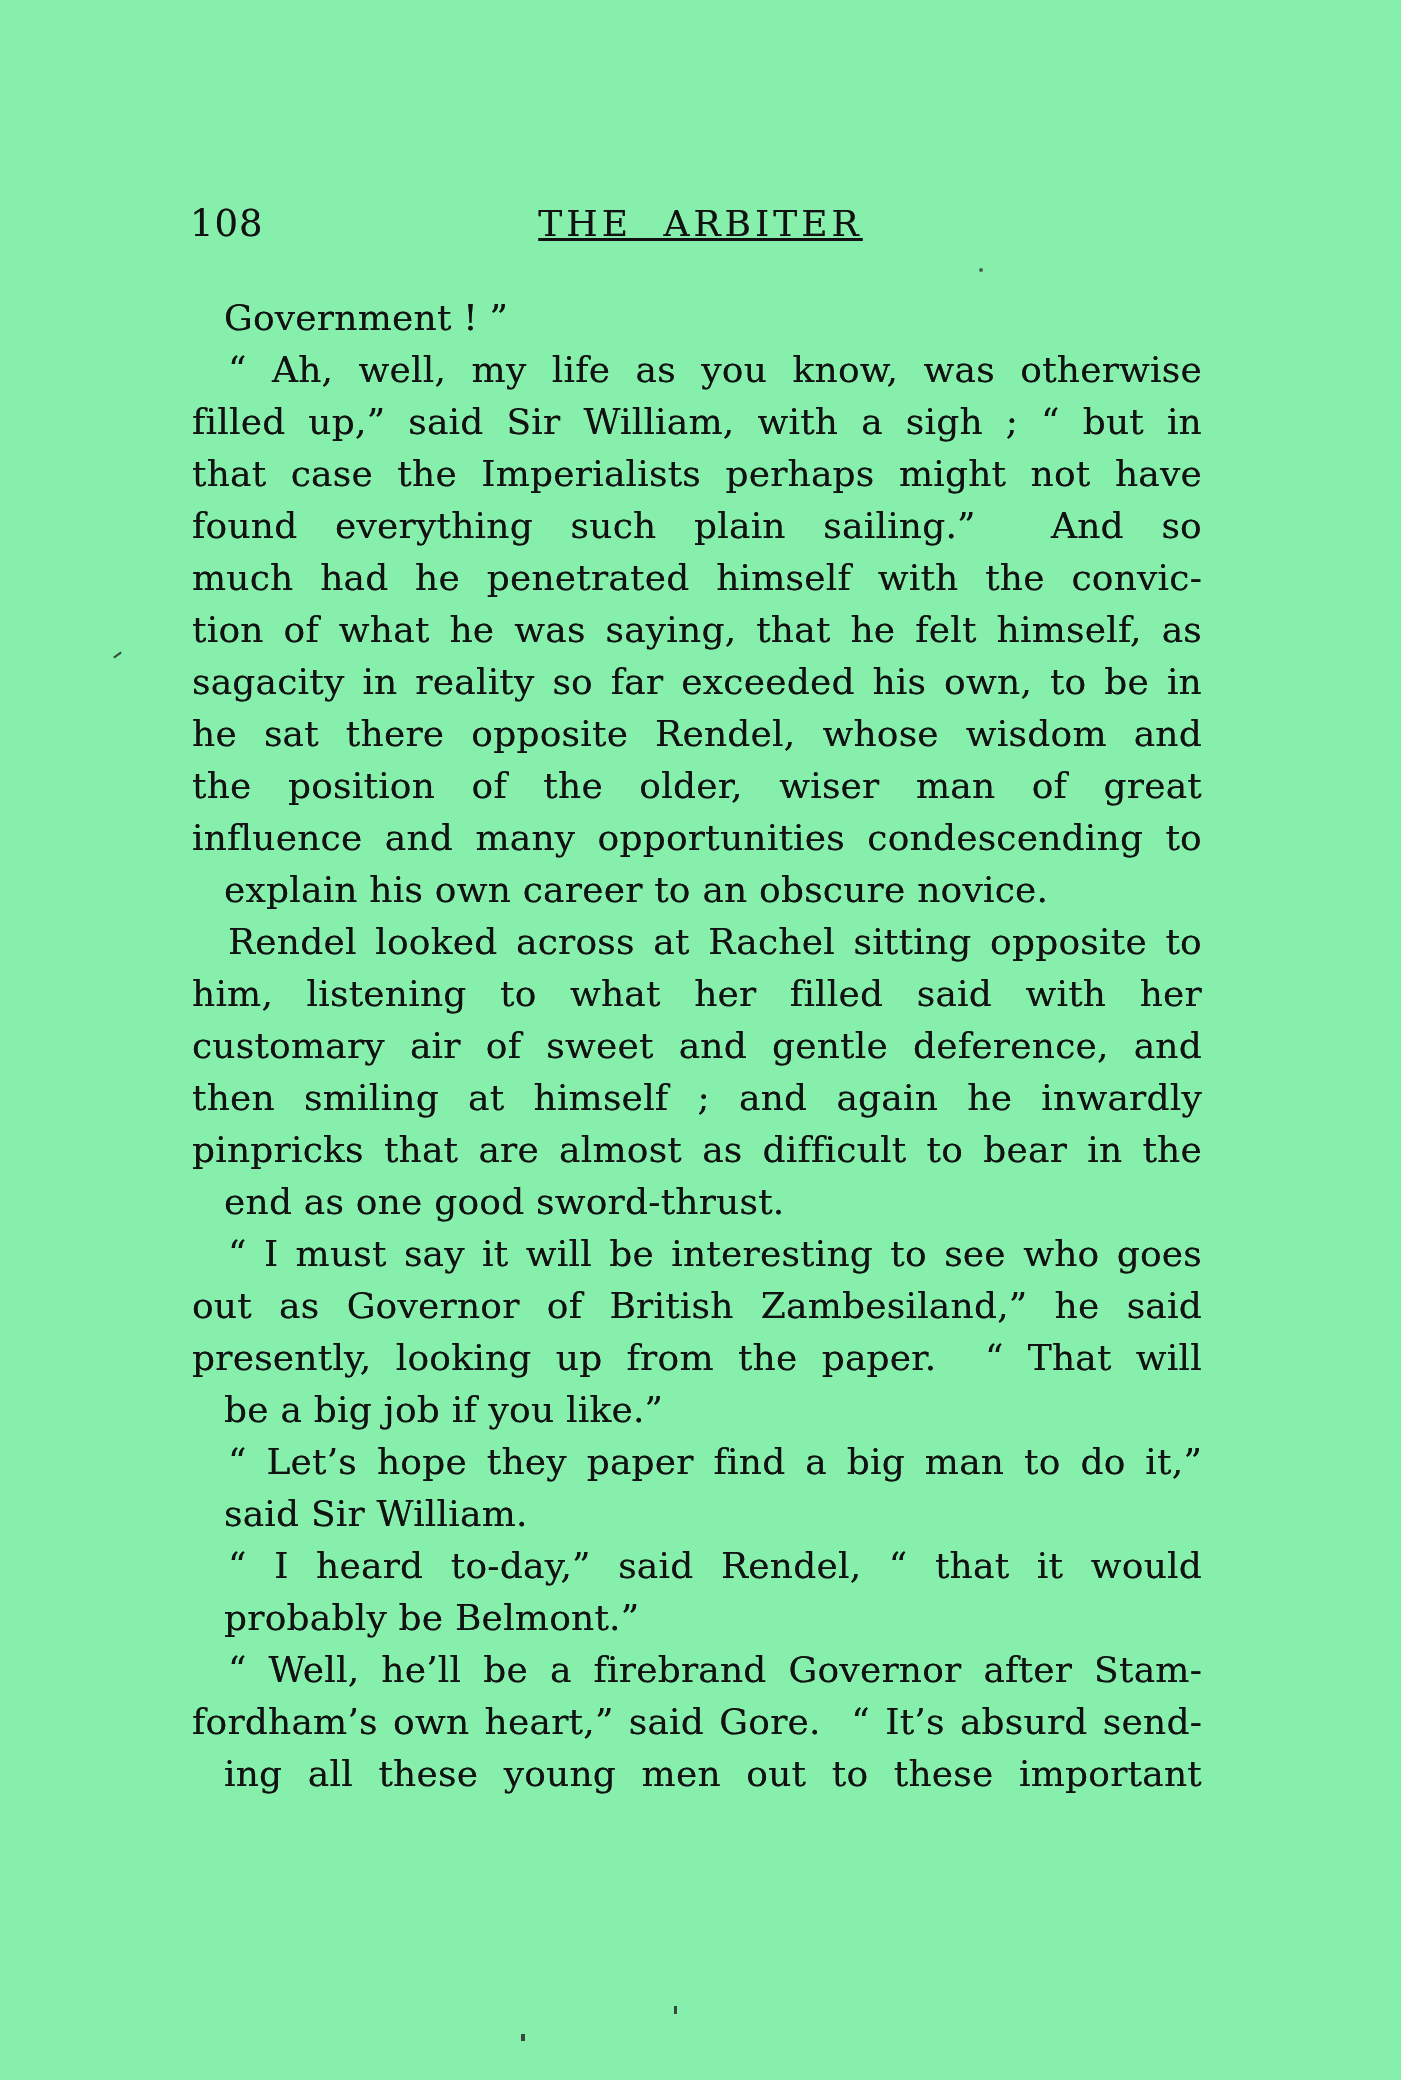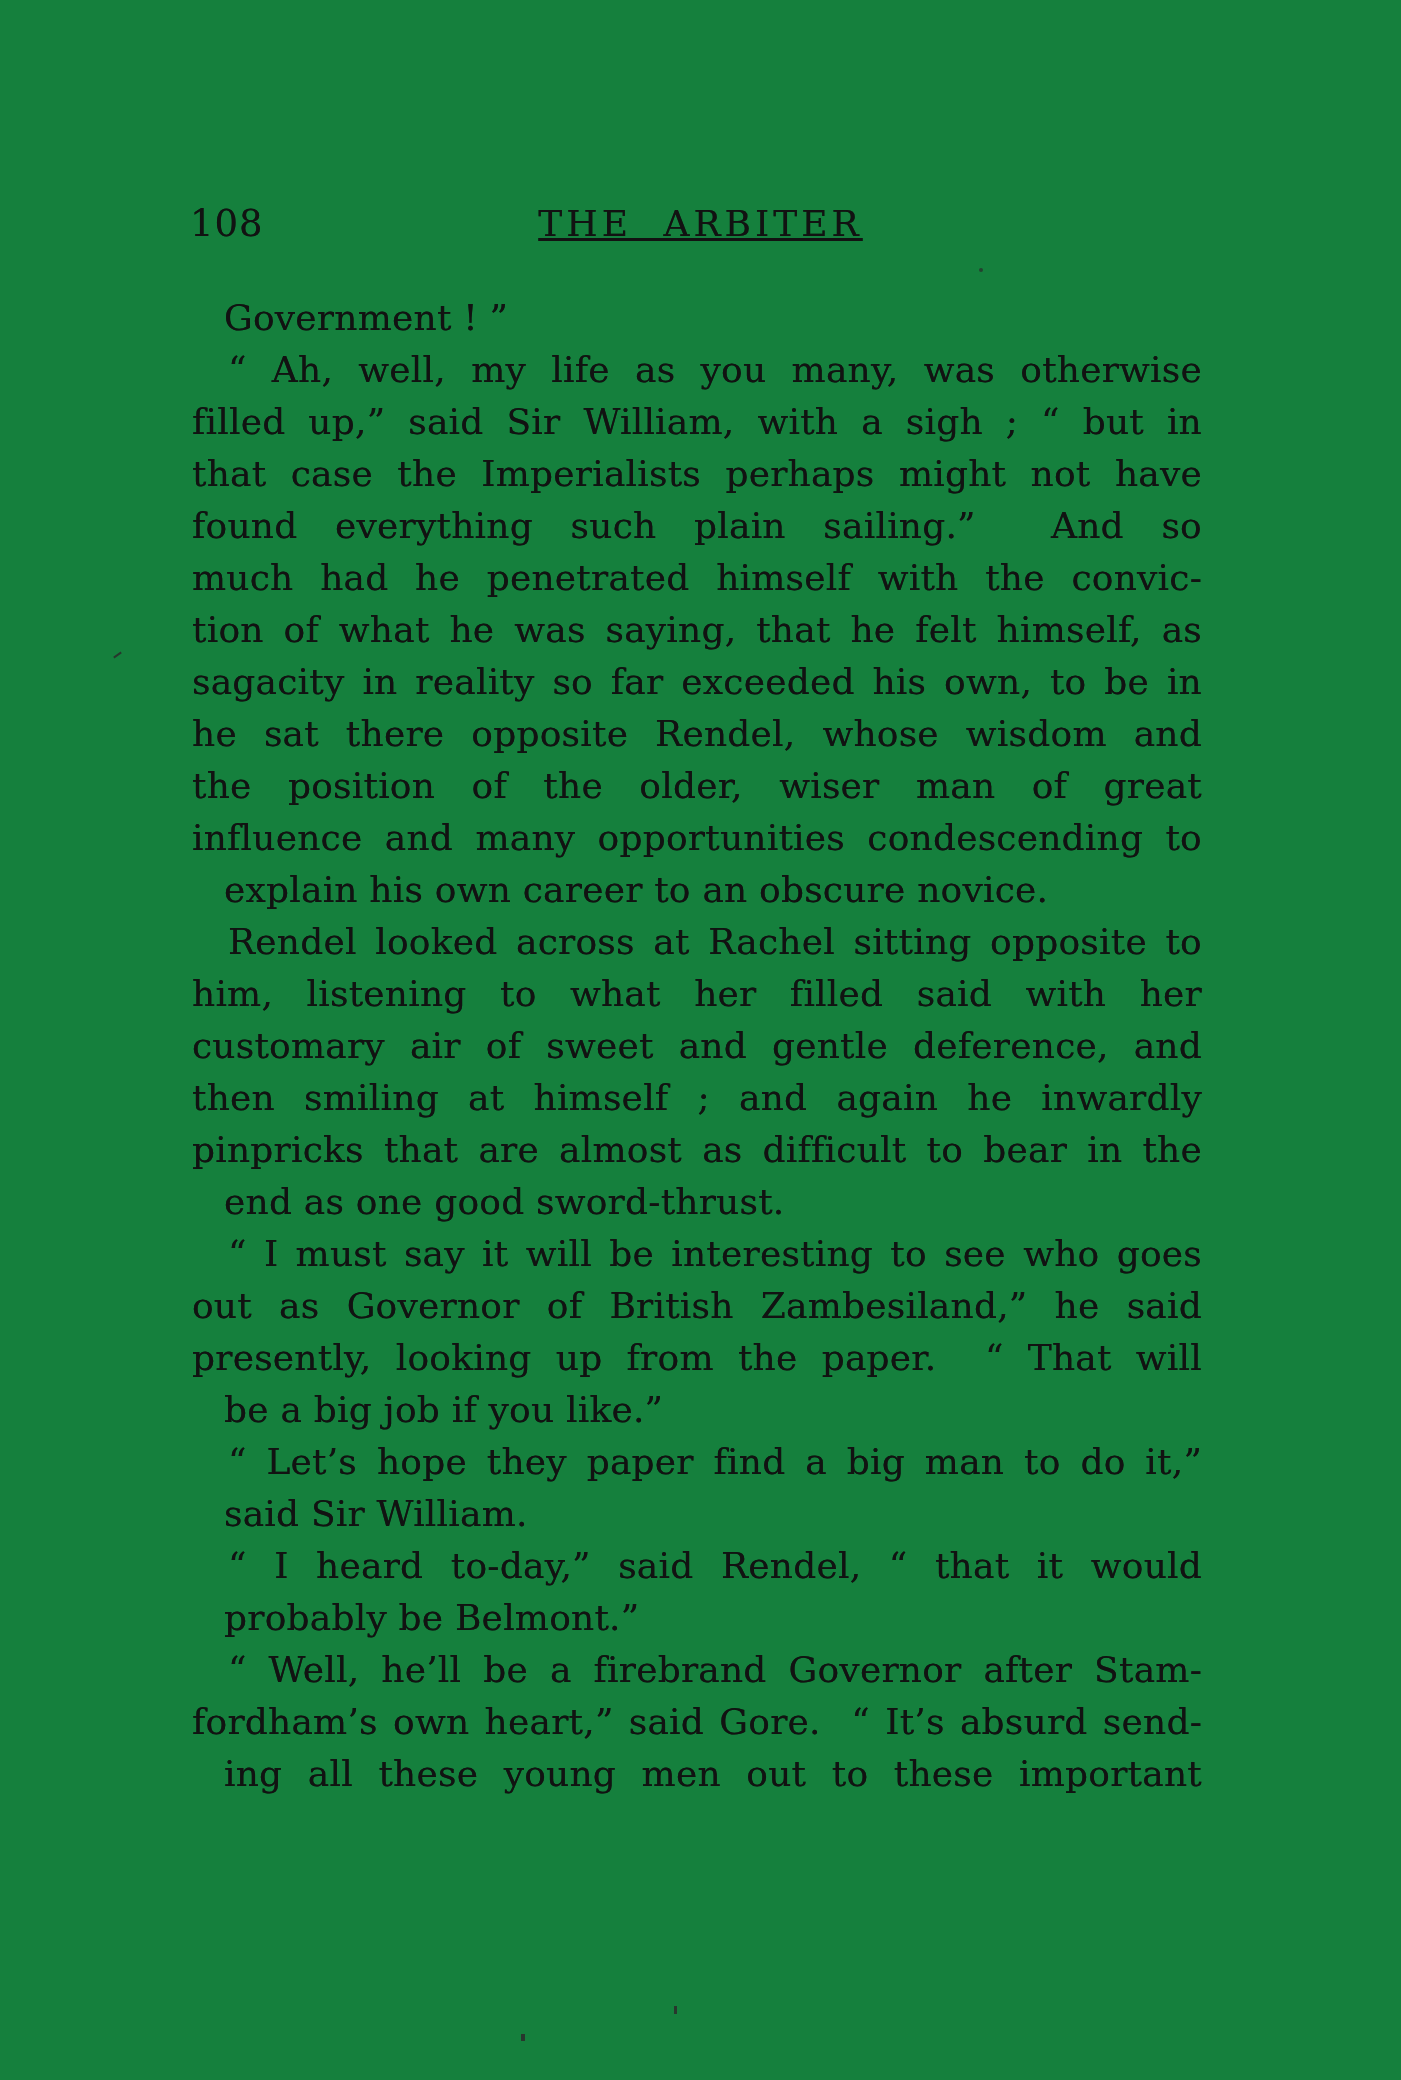--- a/index.html
+++ b/index.html
@@ -4,21 +4,21 @@
 <style>
   html, body {
     margin: 0;
     padding: 0;
     background: #ffffff;
   }
   .page {
     position: relative;
     width: 1401px;
     height: 2080px;
-    background: #15803d;
+    background: #86efac;
     overflow: hidden;
     font-family: "DejaVu Serif", "Liberation Serif", serif;
     color: #121212;
   }
   .page-header {
     position: absolute;
     top: 198px;
     left: 0;
     right: 0;
     height: 52px;
@@ -85,21 +85,21 @@
 
 <div class="page">
 
   <div class="page-header">
     <span class="page-number">108</span>
     <span class="running-title">THE ARBITER</span>
   </div>
 
   <div class="text-block">
       <div class="line par-end">Government ! ”</div>
-      <div class="line indent">“ Ah, well, my life as you many, was otherwise</div>
+      <div class="line indent">“ Ah, well, my life as you know, was otherwise</div>
       <div class="line">filled up,” said Sir William, with a sigh ; “ but in</div>
       <div class="line">that case the Imperialists perhaps might not have</div>
       <div class="line">found everything such plain sailing.”&nbsp; And so</div>
       <div class="line">much had he penetrated himself with the convic-</div>
       <div class="line">tion of what he was saying, that he felt himself, as</div>
       <div class="line">sagacity in reality so far exceeded his own, to be in</div>
       <div class="line">he sat there opposite Rendel, whose wisdom and</div>
       <div class="line">the position of the older, wiser man of great</div>
       <div class="line">influence and many opportunities condescending to</div>
       <div class="line par-end">explain his own career to an obscure novice.</div>

